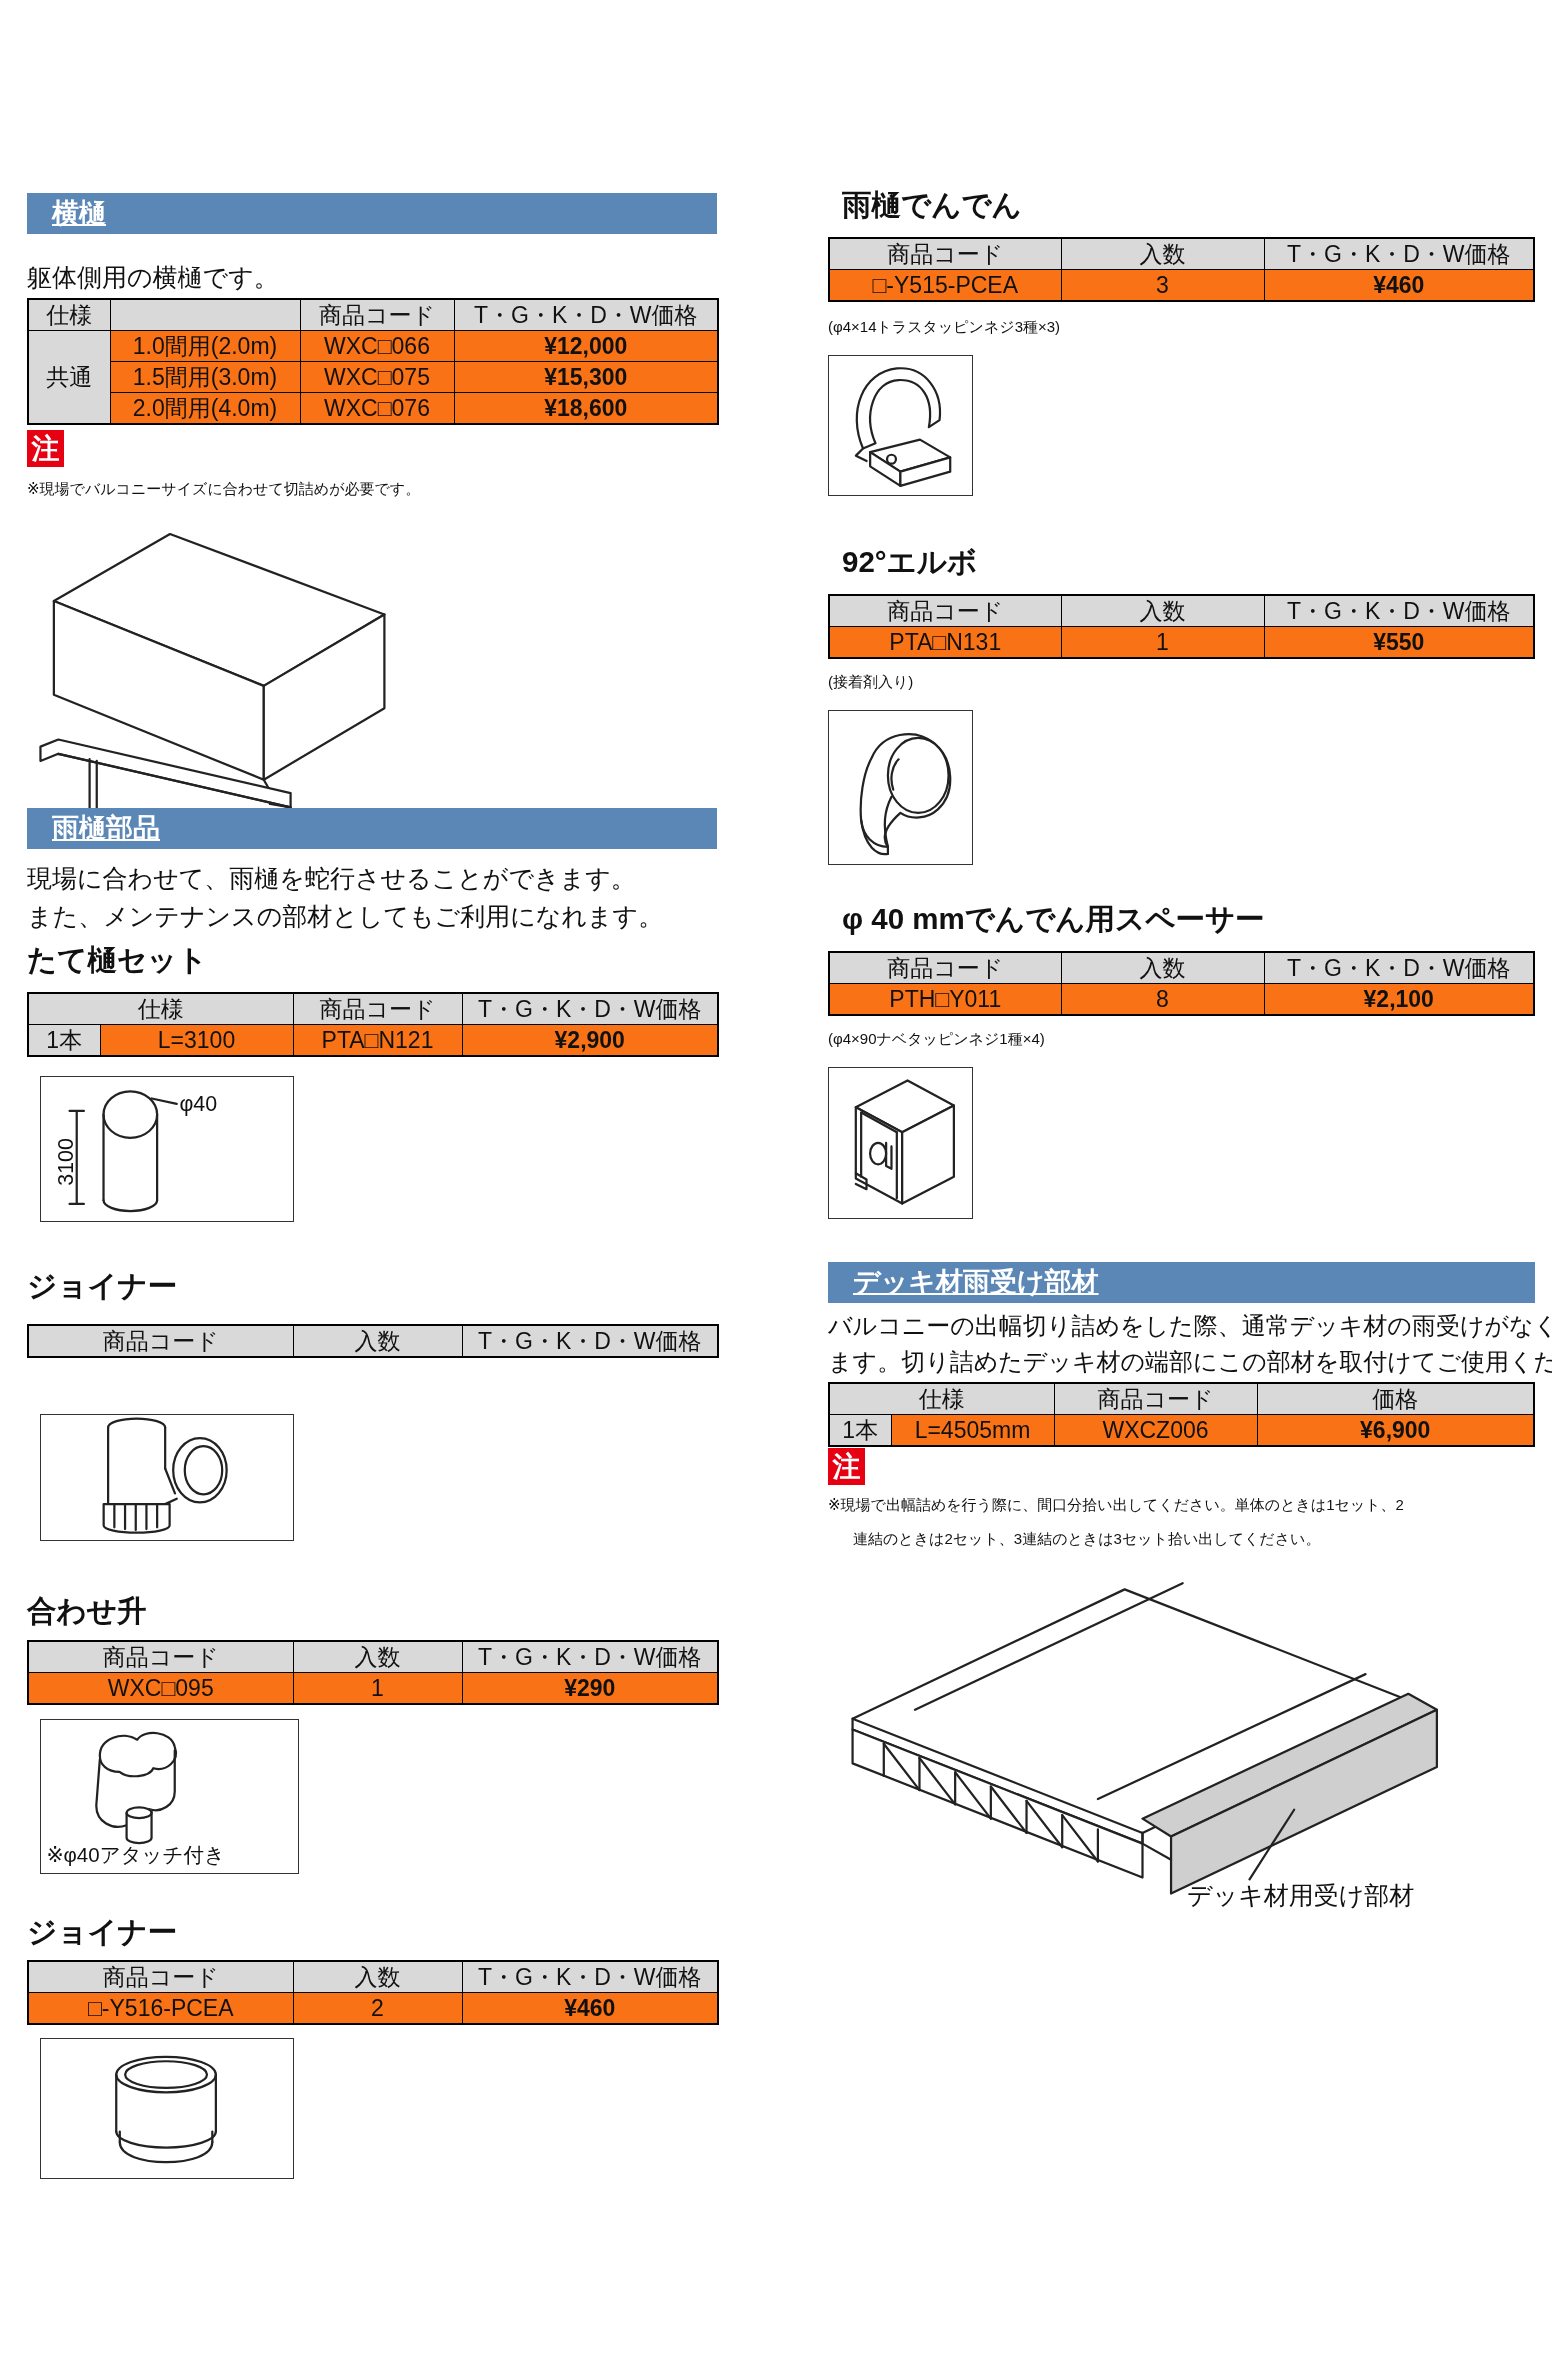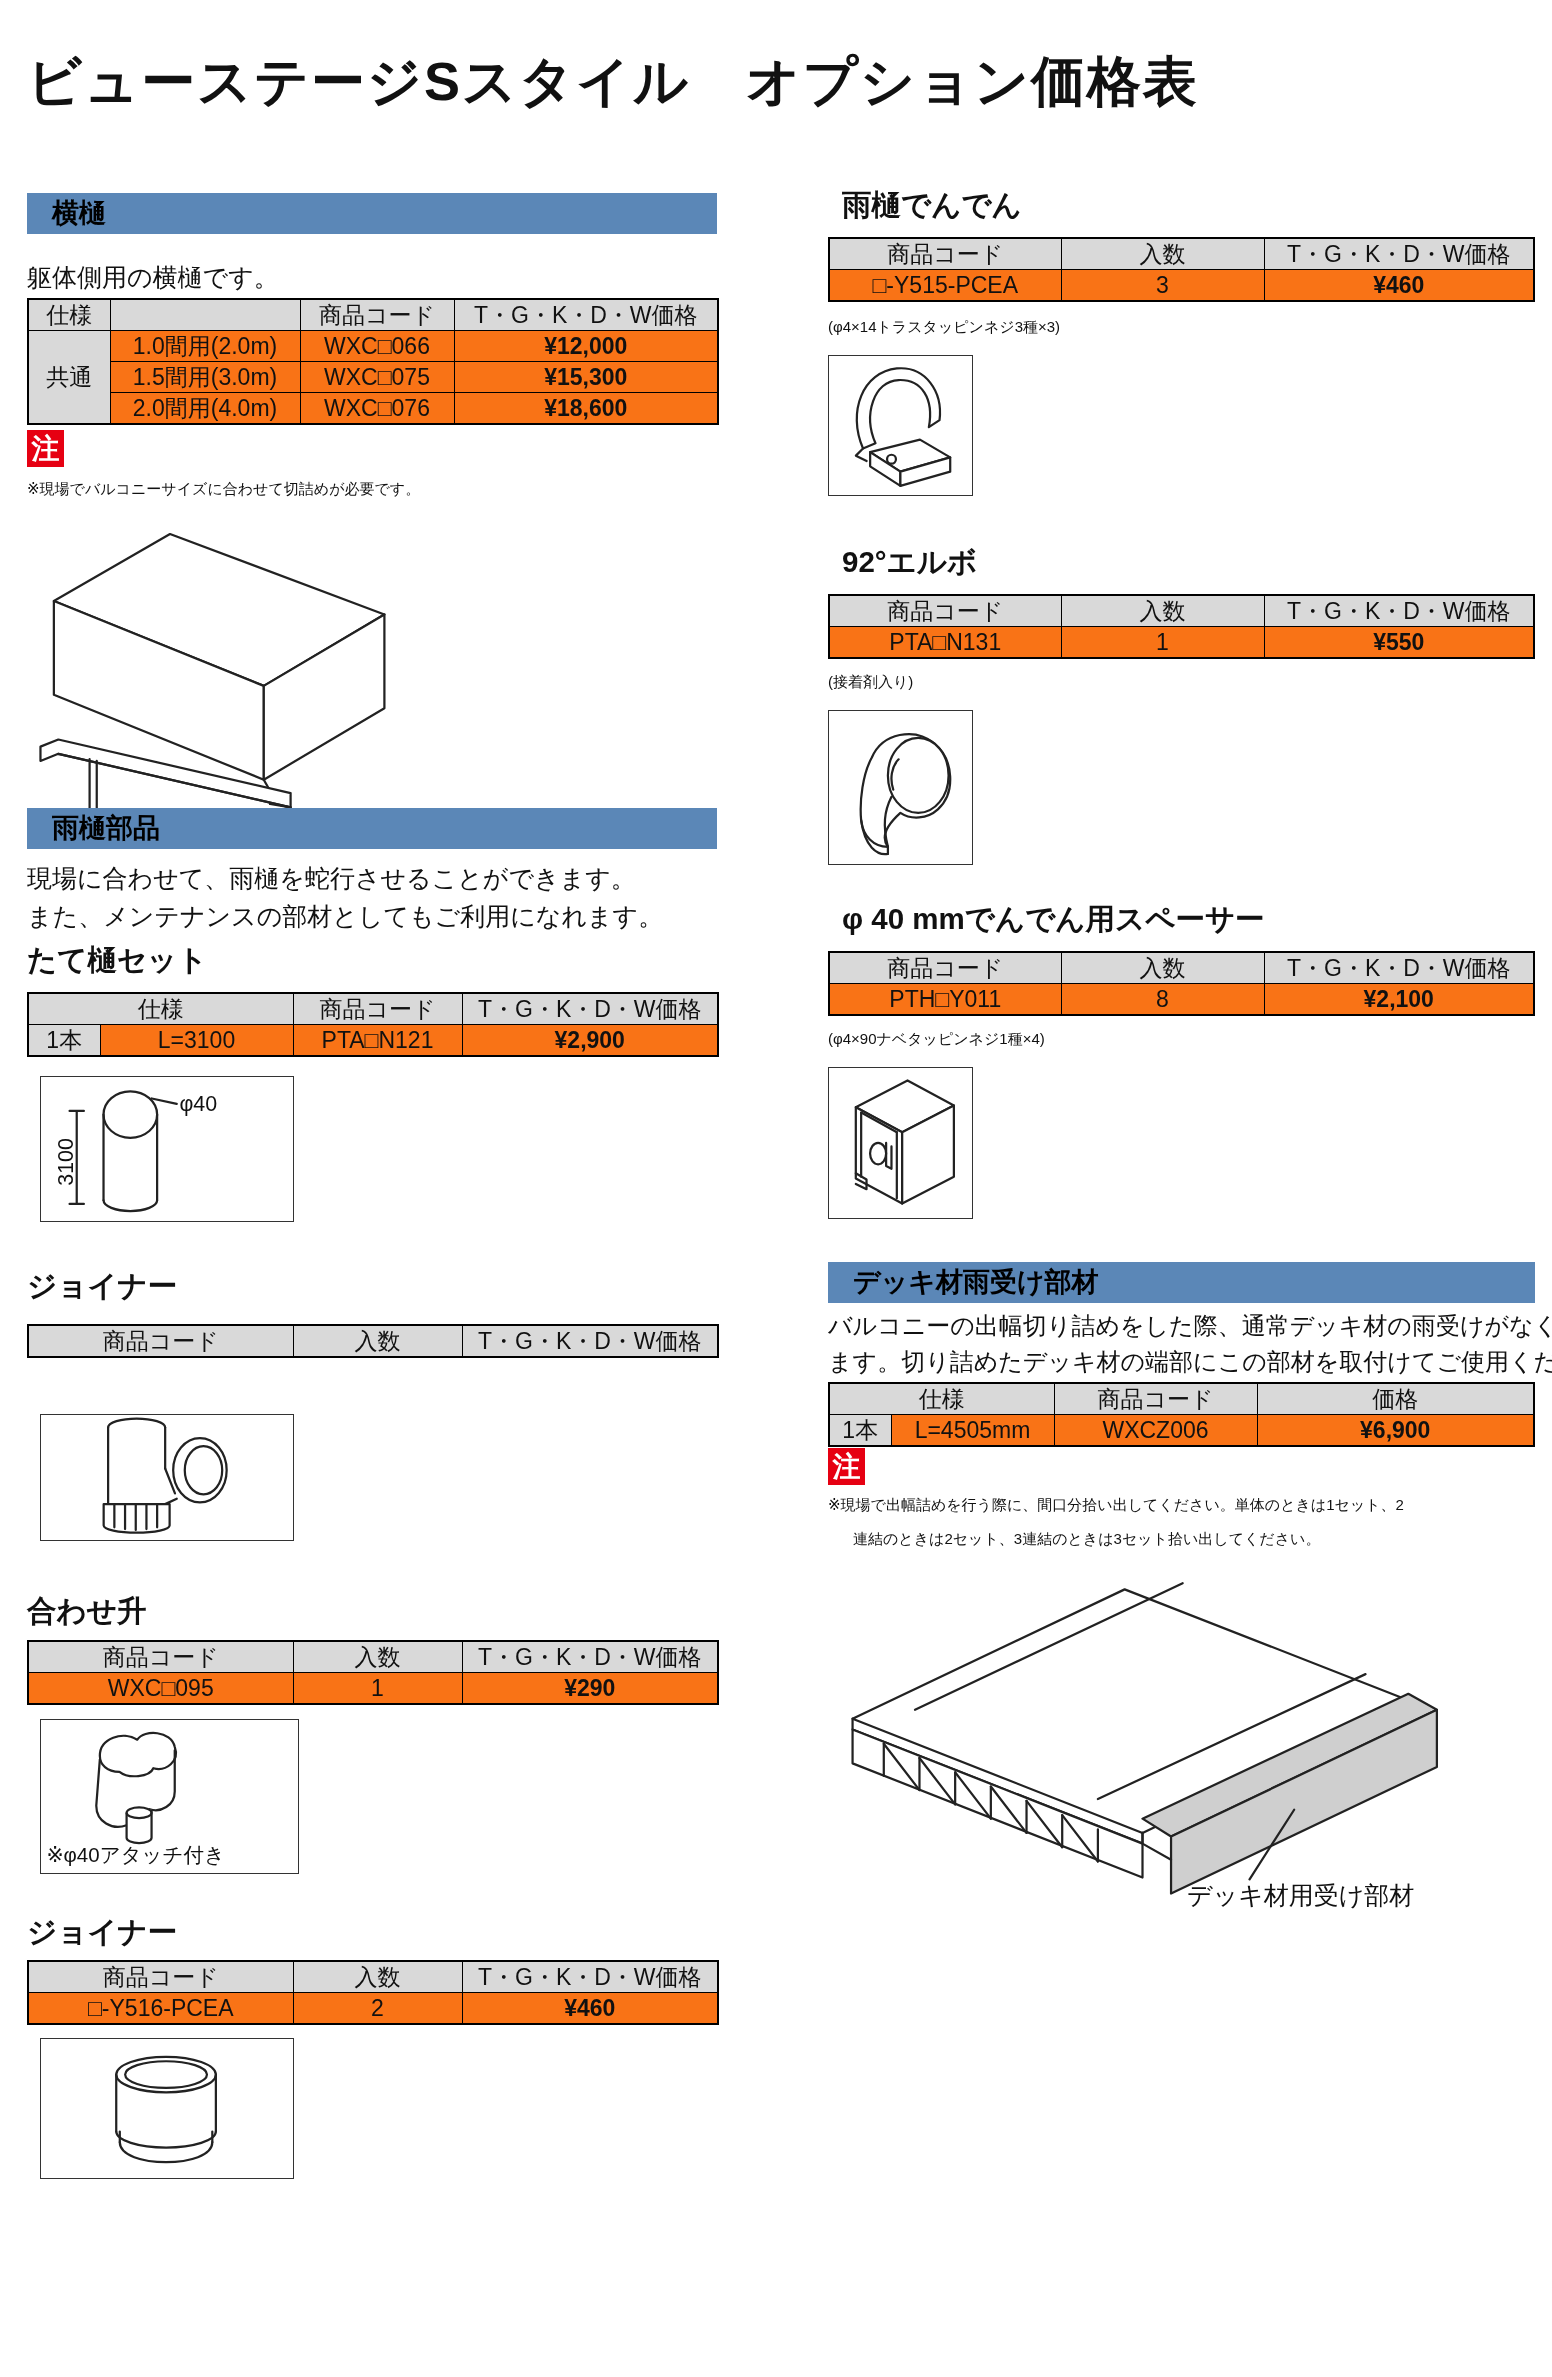--- a/index.html
+++ b/index.html
@@ -1,21 +1,21 @@
 <!DOCTYPE html>
 <html style="font-size:14.3px"><head>
 <meta charset="utf-8">
 <style>
   html,body{margin:0;padding:0;background:#fff;}
   body{font-family:"Liberation Sans","DejaVu Sans",sans-serif;color:#111;}
   #page{position:relative;width:1553px;height:2377px;background:#ffffff;overflow:hidden;}
   .abs{position:absolute;}
   .page-title{font-size:54px;font-weight:bold;letter-spacing:1.8px;white-space:nowrap;}
-  .sec-bar{height:41px;background:#5b87b7;color:#000000;font-size:27px;font-weight:bold;
-           line-height:41px;padding-left:25px;box-sizing:border-box;white-space:nowrap;}
+  .sec-bar{height:41px;background:#5b87b7;color:#ffffff;font-size:27px;font-weight:bold;
+           line-height:41px;padding-left:25px;box-sizing:border-box;white-space:nowrap;text-decoration:underline;}
   .desc{font-size:25px;white-space:nowrap;}
   .small-note{font-size:15px;white-space:nowrap;}
   .sub-head{font-size:29.5px;font-weight:bold;white-space:nowrap;}
   .note-badge{width:37px;height:37px;background:#e60012;color:#fff;font-size:28px;font-weight:bold;
               display:flex;align-items:center;justify-content:center;}
   table.ptable{border-collapse:collapse;table-layout:fixed;background:#f97316;border:2.7px solid #000;}
   table.ptable td{border:1.8px solid #000;text-align:center;vertical-align:middle;height:30px;
                   padding:0;font-size:23px;line-height:27px;white-space:nowrap;overflow:hidden;}
   td.hd{background:#d9d9d9;}
   td.price{font-weight:bold;font-size:26px;}
@@ -26,21 +26,20 @@
   .skf{stroke:#222;stroke-width:2.5;fill:#fff;stroke-linejoin:round;}
   .skg{stroke:#222;stroke-width:2.5;fill:#cfcfcf;stroke-linejoin:round;}
   .dim-text{font-size:24px;fill:#111;}
   .cap-text{font-size:28px;fill:#111;}
 </style>
 </head>
 <body>
 
 <div id="page">
 
-  <div class="abs page-title" style="left:27px;top:46px;">ビューステージSスタイル　オプション価格表</div>
 
   <div class="abs sec-bar" style="left:27px;top:193px;width:690px;">横樋</div>
   <div class="abs desc" style="left:27px;top:261px;">躯体側用の横樋です。</div>
 
   <table class="ptable abs" style="left:27px;top:298px;width:690px;">
     <colgroup>
         <col style="width:82px">
         <col style="width:190px">
         <col style="width:154px">
         <col style="width:264px">

